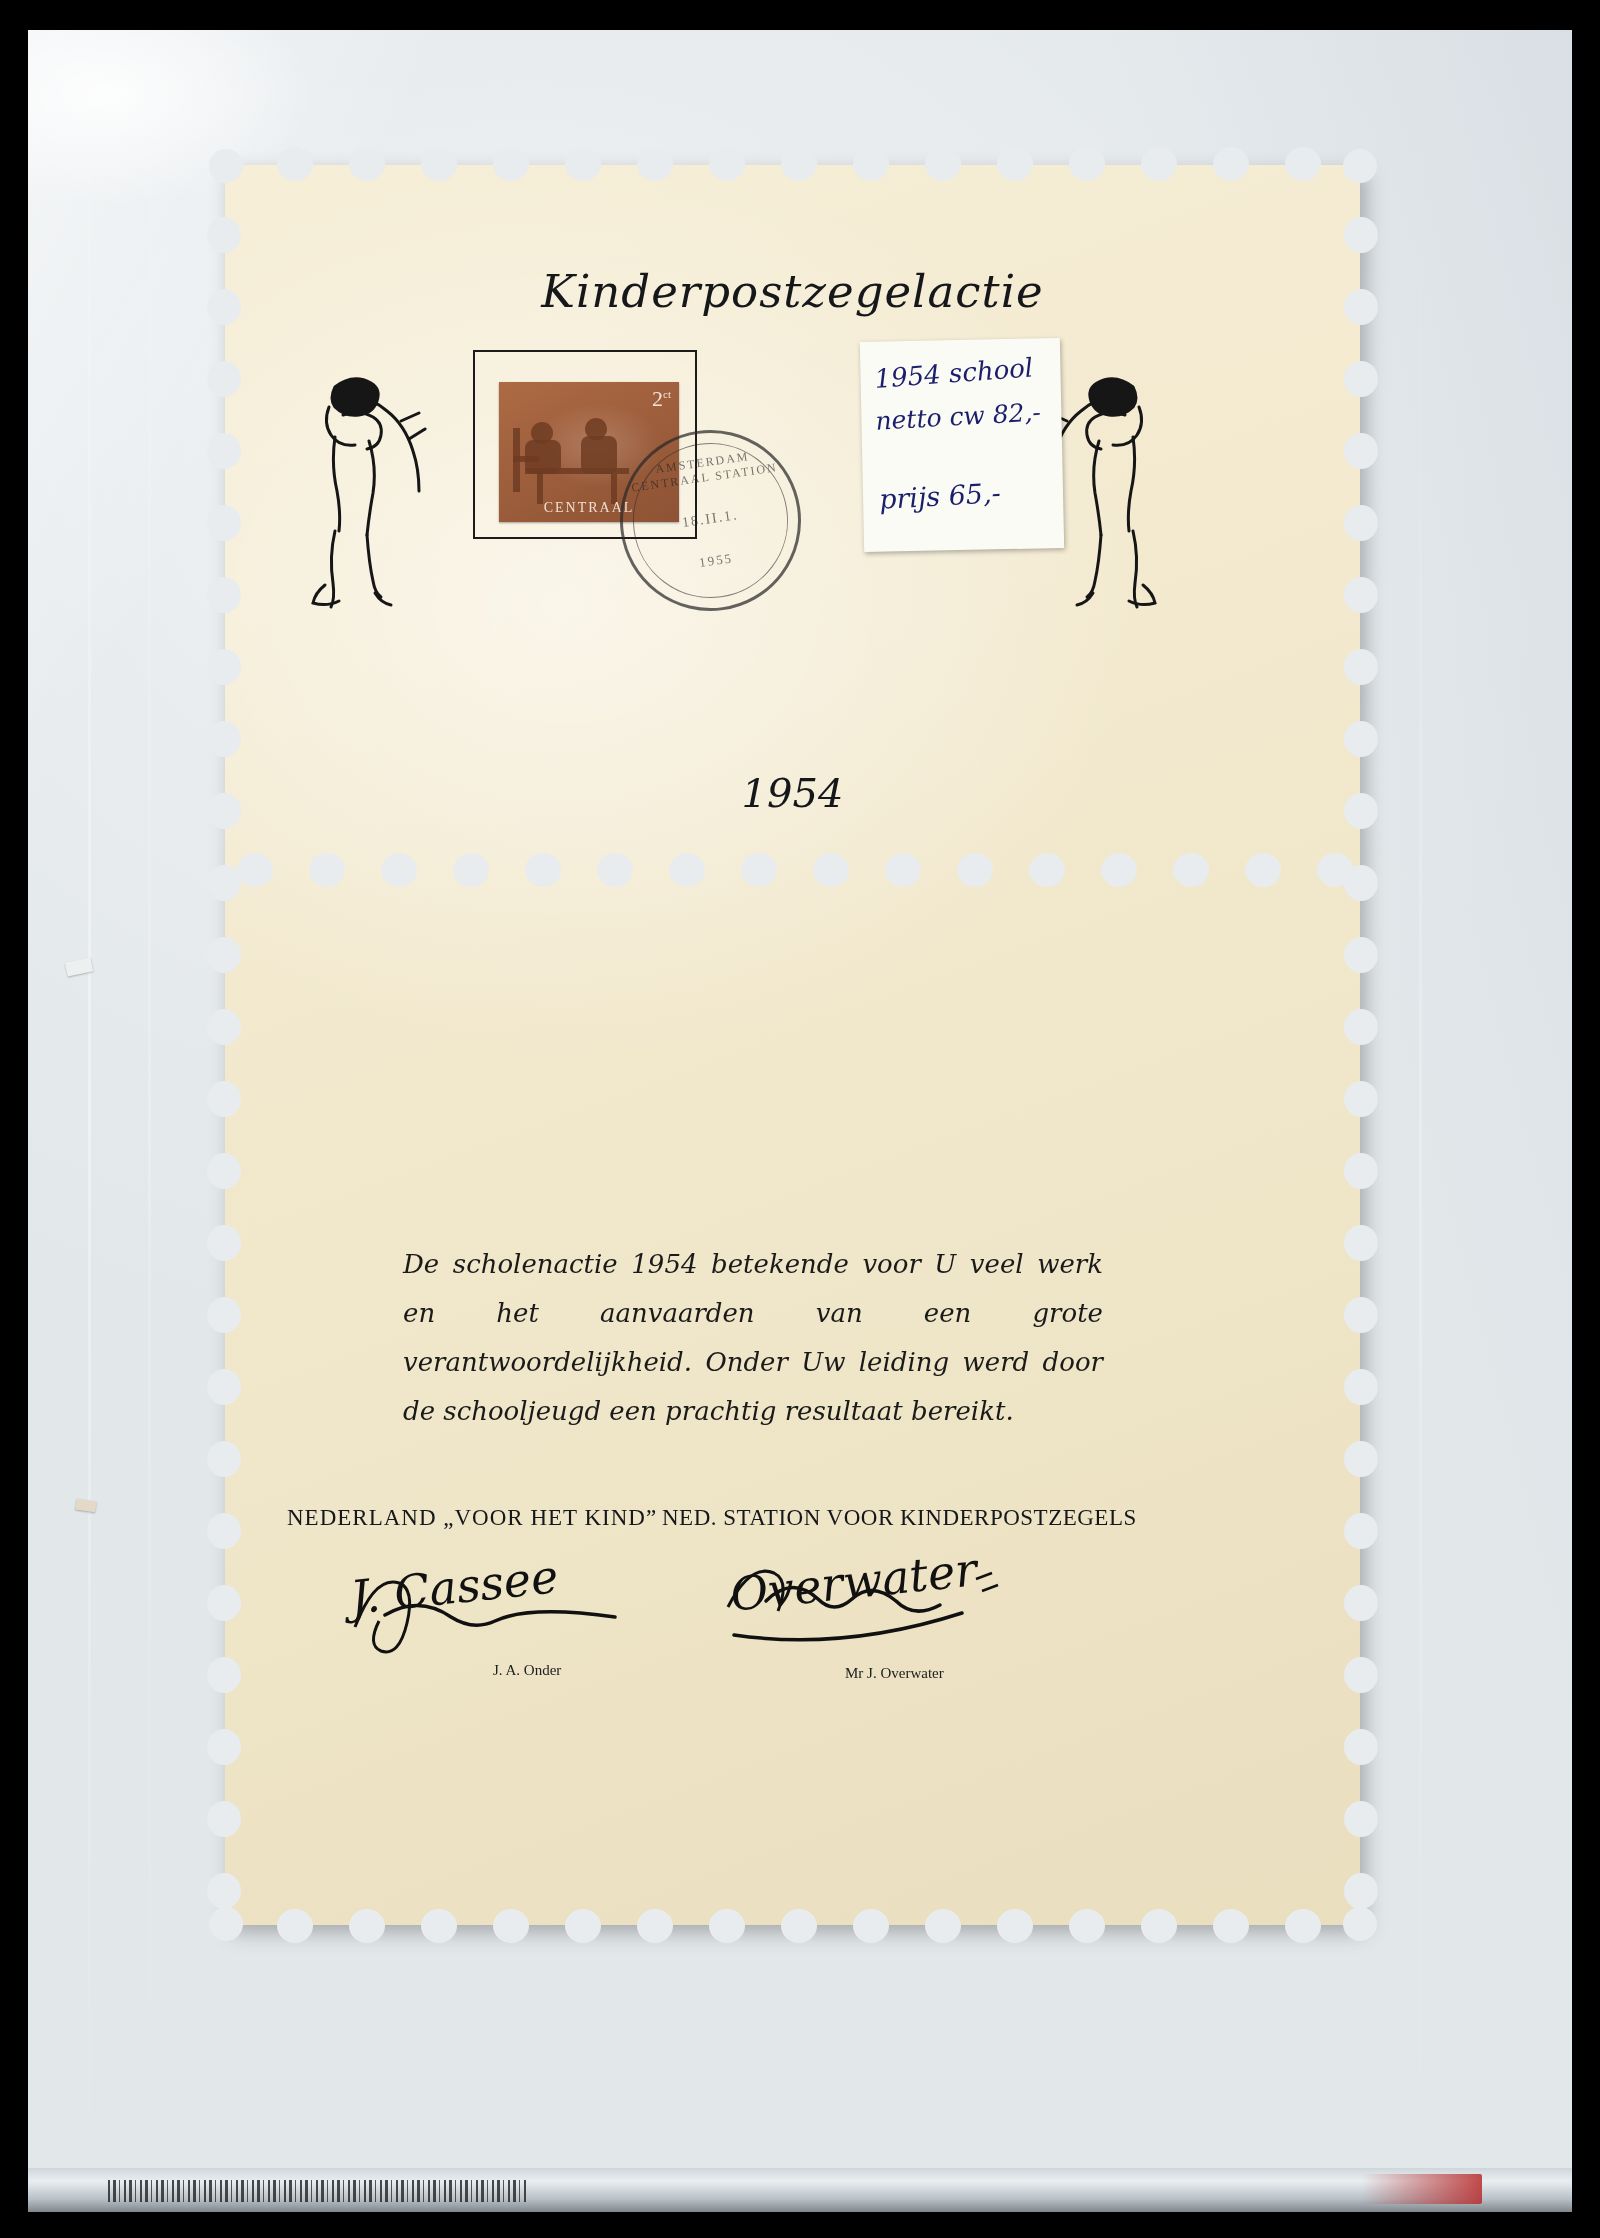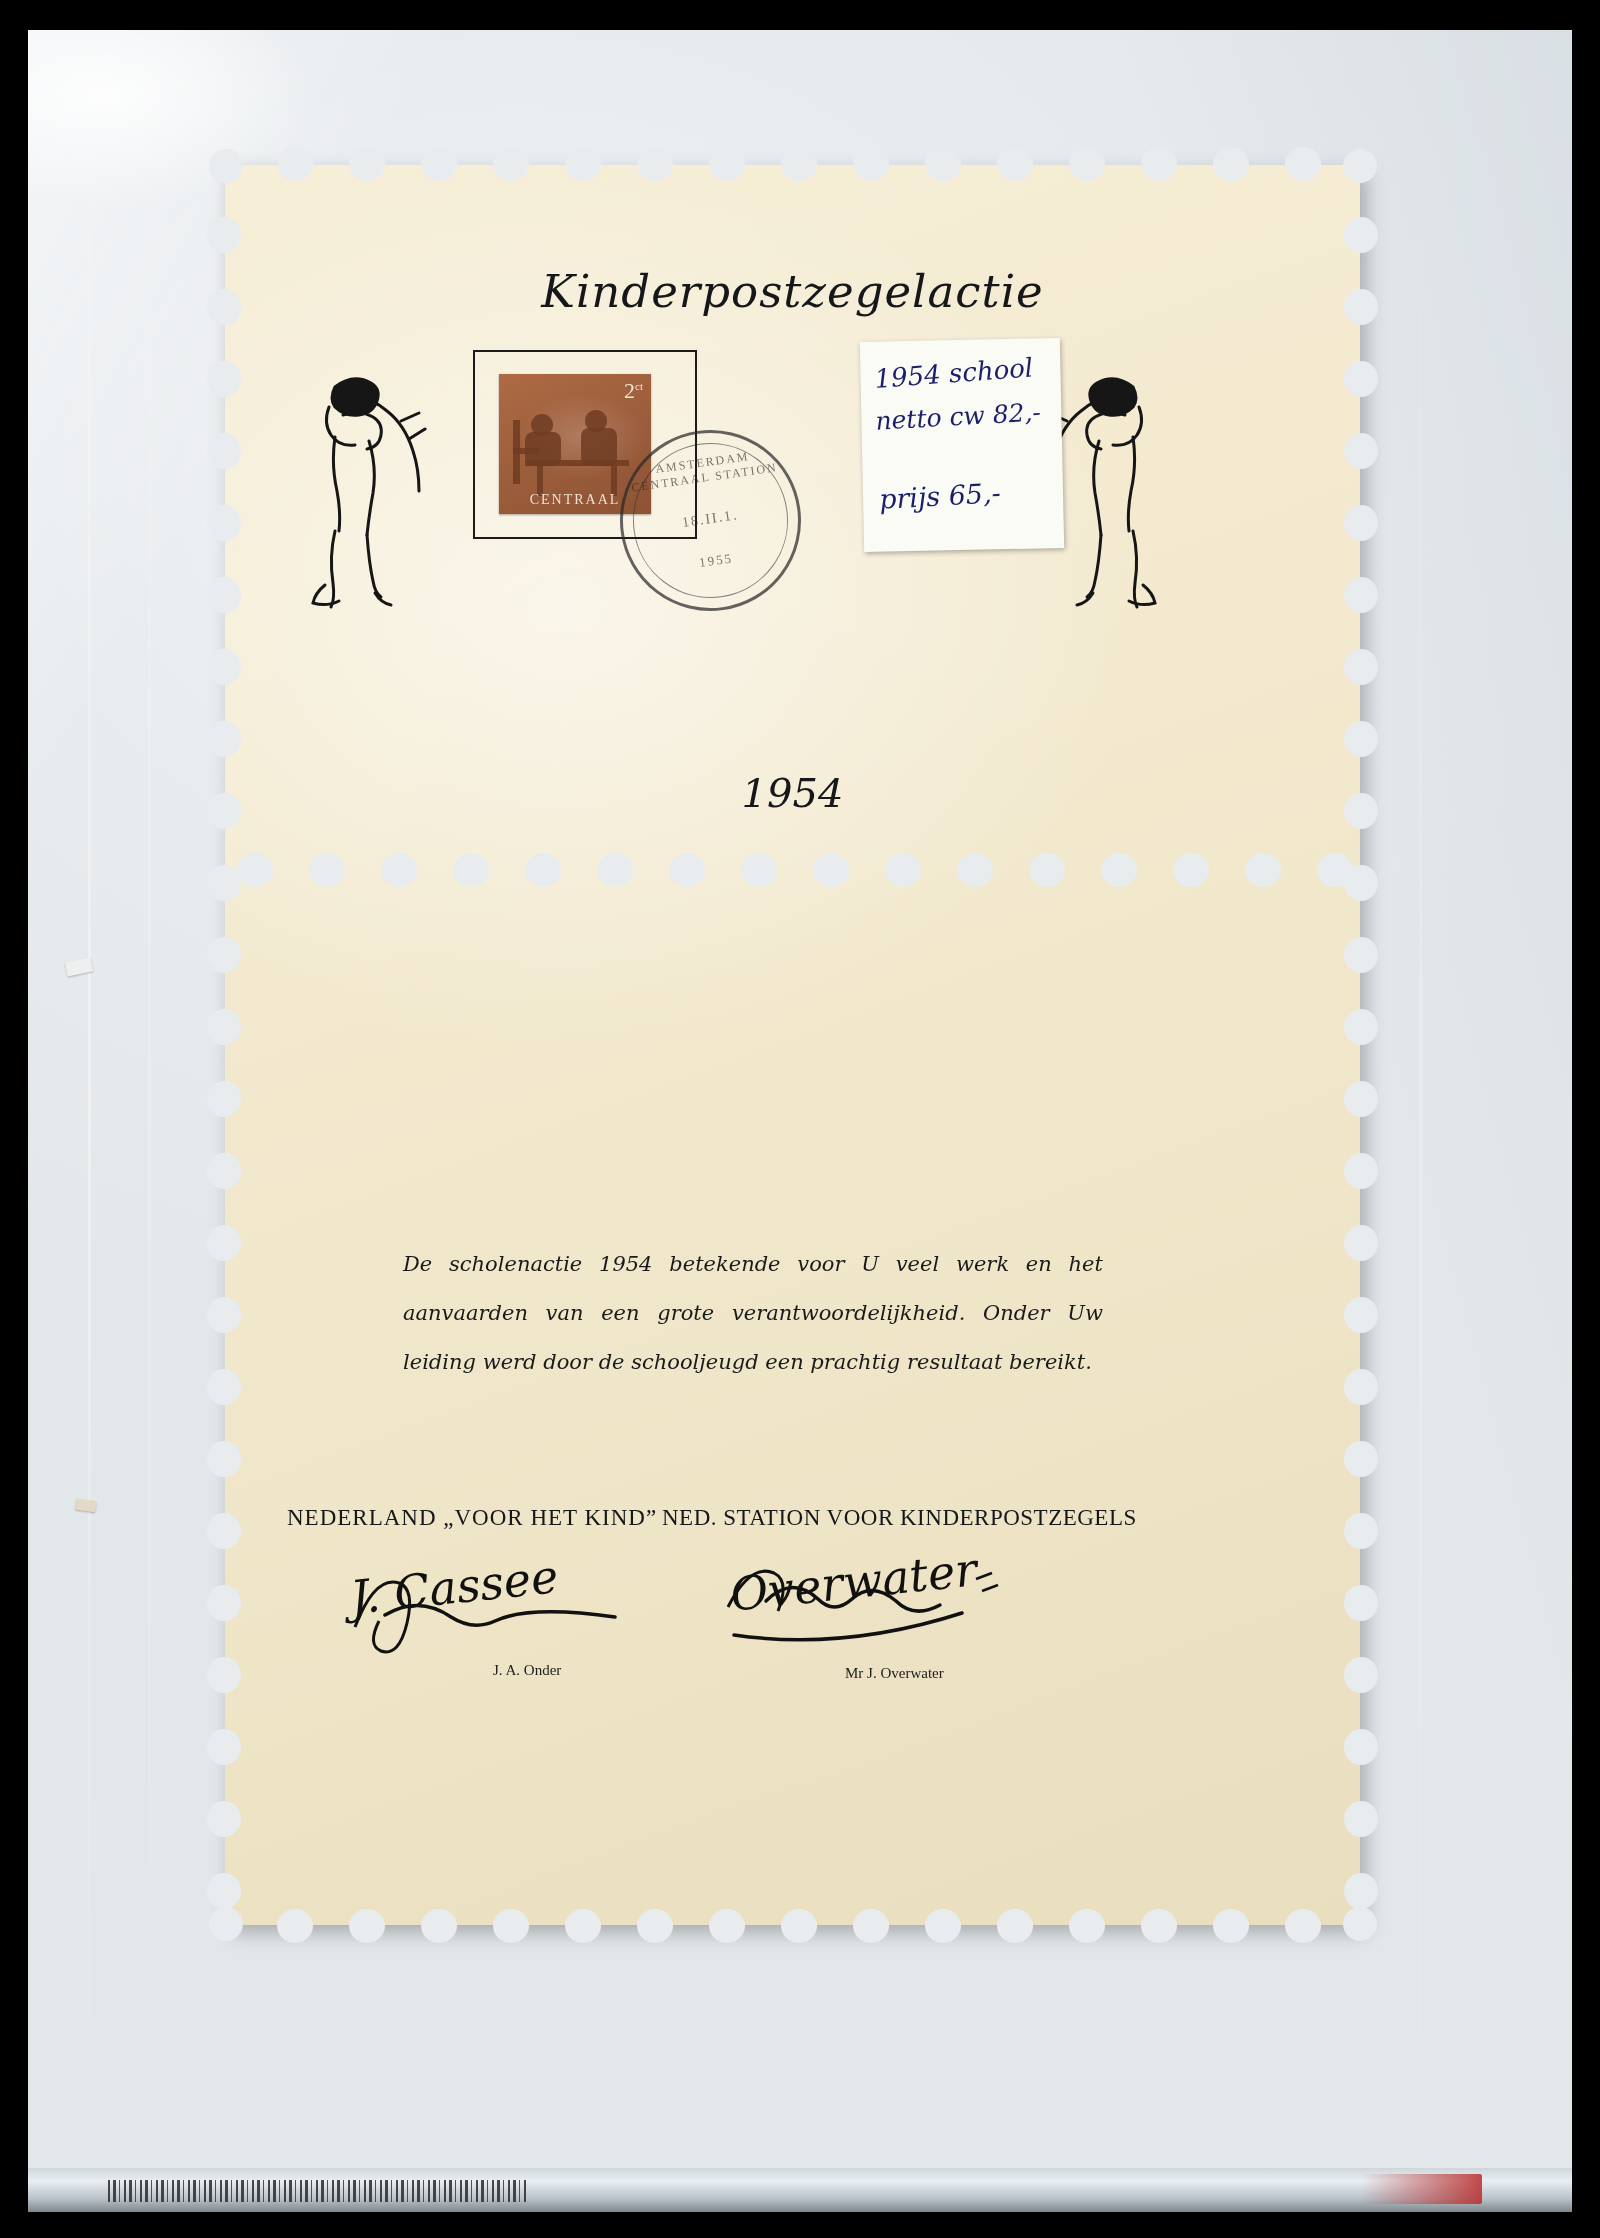--- a/index.html
+++ b/index.html
@@ -150,22 +150,22 @@
     left: 248px;
     top: 185px;
     width: 220px;
     height: 185px;
     border: 2px solid #1b1b1b;
     background: transparent;
   }
   #stamp {
     position: absolute;
     left: 274px;
-    top: 209px;
-    width: 152px;
+    top: 217px;
+    width: 180px;
     height: 140px;
     background: linear-gradient(155deg, #ad6a44 0%, #9d5e3c 50%, #8d5334 100%);
     box-shadow: 0 1px 2px rgba(0,0,0,.35);
     overflow: hidden;
   }
   #stamp .stamp-inner {
     position:absolute; inset:0;
     background:
       radial-gradient(ellipse 90px 60px at 55% 45%, rgba(255,255,255,.18), rgba(0,0,0,0) 70%);
   }
@@ -242,21 +242,21 @@
   }
 
   
   #body-text {
     position: absolute;
     left: 178px;
     top: 1075px;
     width: 700px;
     font-family: "DejaVu Serif", serif;
     font-style: italic;
-    font-size: 21px;
+    font-size: 26px;
     line-height: 49px;
     color: #1a1a1a;
   }
   #body-text p { margin: 0; text-align: justify; }
   #body-text p.last { text-align: left; }
 
   .org-left {
     position: absolute;
     left: 62px;
     top: 1340px;

